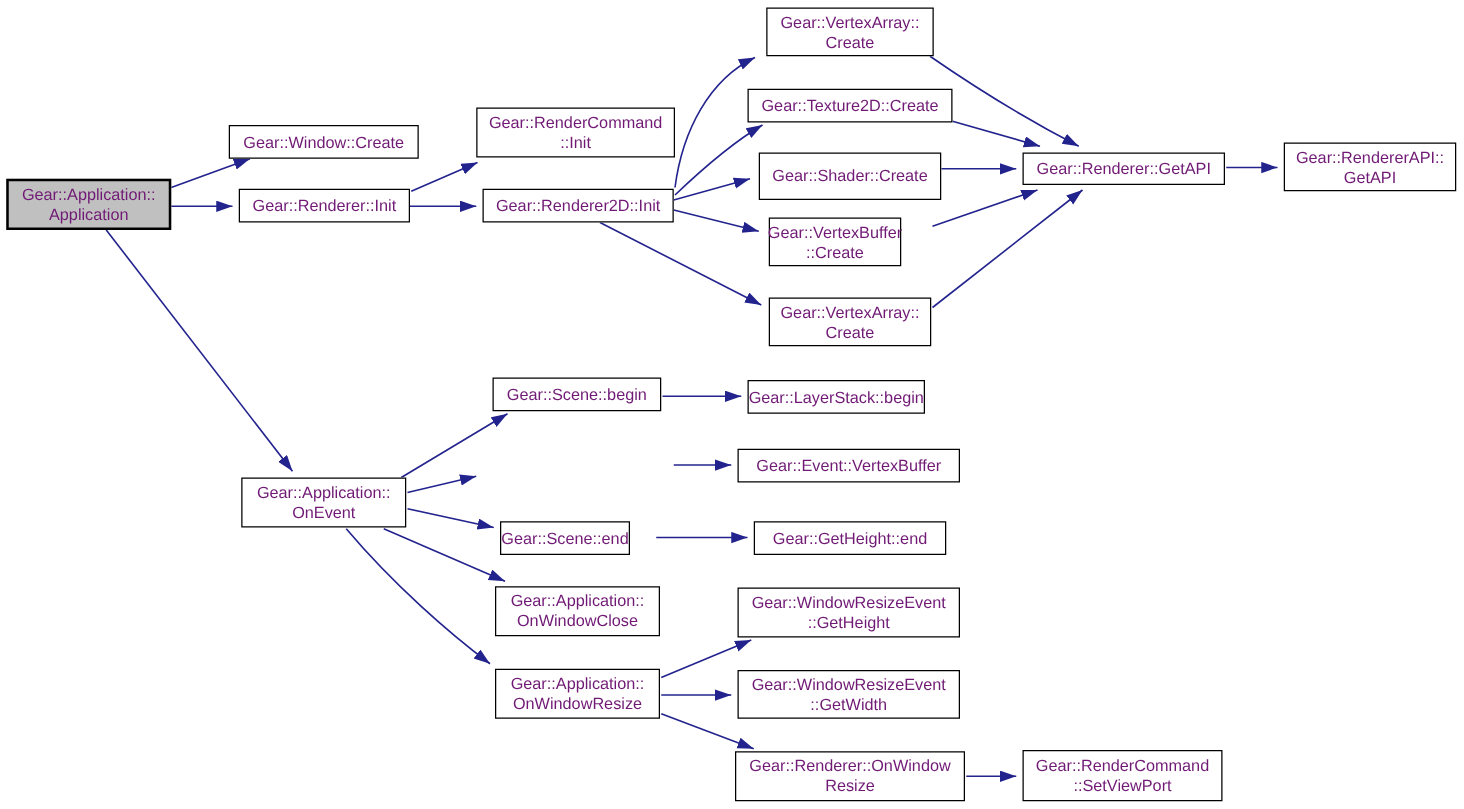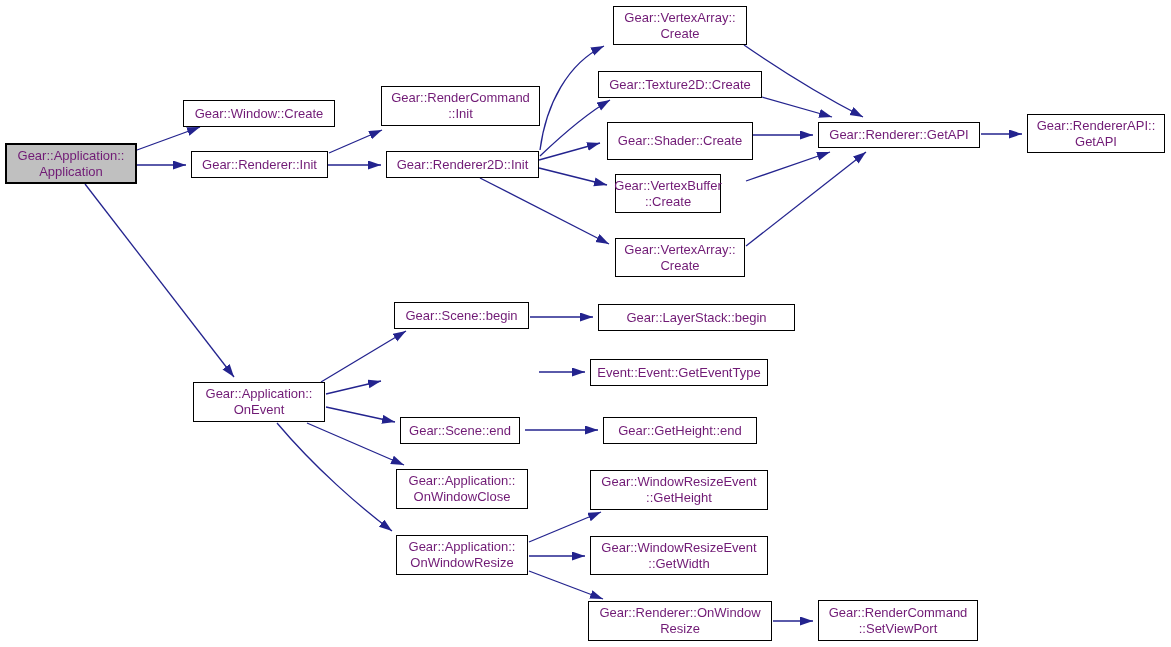--- a/index.html
+++ b/index.html
@@ -115,28 +115,28 @@
       <span class="nl">Gear::RendererAPI::</span>
       <span class="nl">GetAPI</span>
     </div>
     <div class="node" style="left: 193px; top: 382px; width: 132px; height: 40px;">
       <span class="nl">Gear::Application::</span>
       <span class="nl">OnEvent</span>
     </div>
     <div class="node" style="left: 394px; top: 302px; width: 135px; height: 27px;">
       <span class="nl">Gear::Scene::begin</span>
     </div>
-    <div class="node" style="left: 400px; top: 417px; width: 120px; height: 27px;">
+    <div class="node" style="left: 400px; top: 417px; width: 104px; height: 27px;">
       <span class="nl">Gear::Scene::end</span>
     </div>
-    <div class="node" style="left: 598px; top: 304px; width: 197px; height: 27px;">
+    <div class="node" style="left: 598px; top: 304px; width: 142px; height: 27px;">
       <span class="nl">Gear::LayerStack::begin</span>
     </div>
     <div class="node" style="left: 590px; top: 359px; width: 178px; height: 27px;">
-      <span class="nl">Event::Event::GetEventType</span>
+      <span class="nl">Gear::Event::VertexBuffer</span>
     </div>
     <div class="node" style="left: 603px; top: 417px; width: 154px; height: 27px;">
       <span class="nl">Gear::GetHeight::end</span>
     </div>
     <div class="node" style="left: 396px; top: 469px; width: 132px; height: 40px;">
       <span class="nl">Gear::Application::</span>
       <span class="nl">OnWindowClose</span>
     </div>
     <div class="node" style="left: 396px; top: 535px; width: 132px; height: 40px;">
       <span class="nl">Gear::Application::</span>

